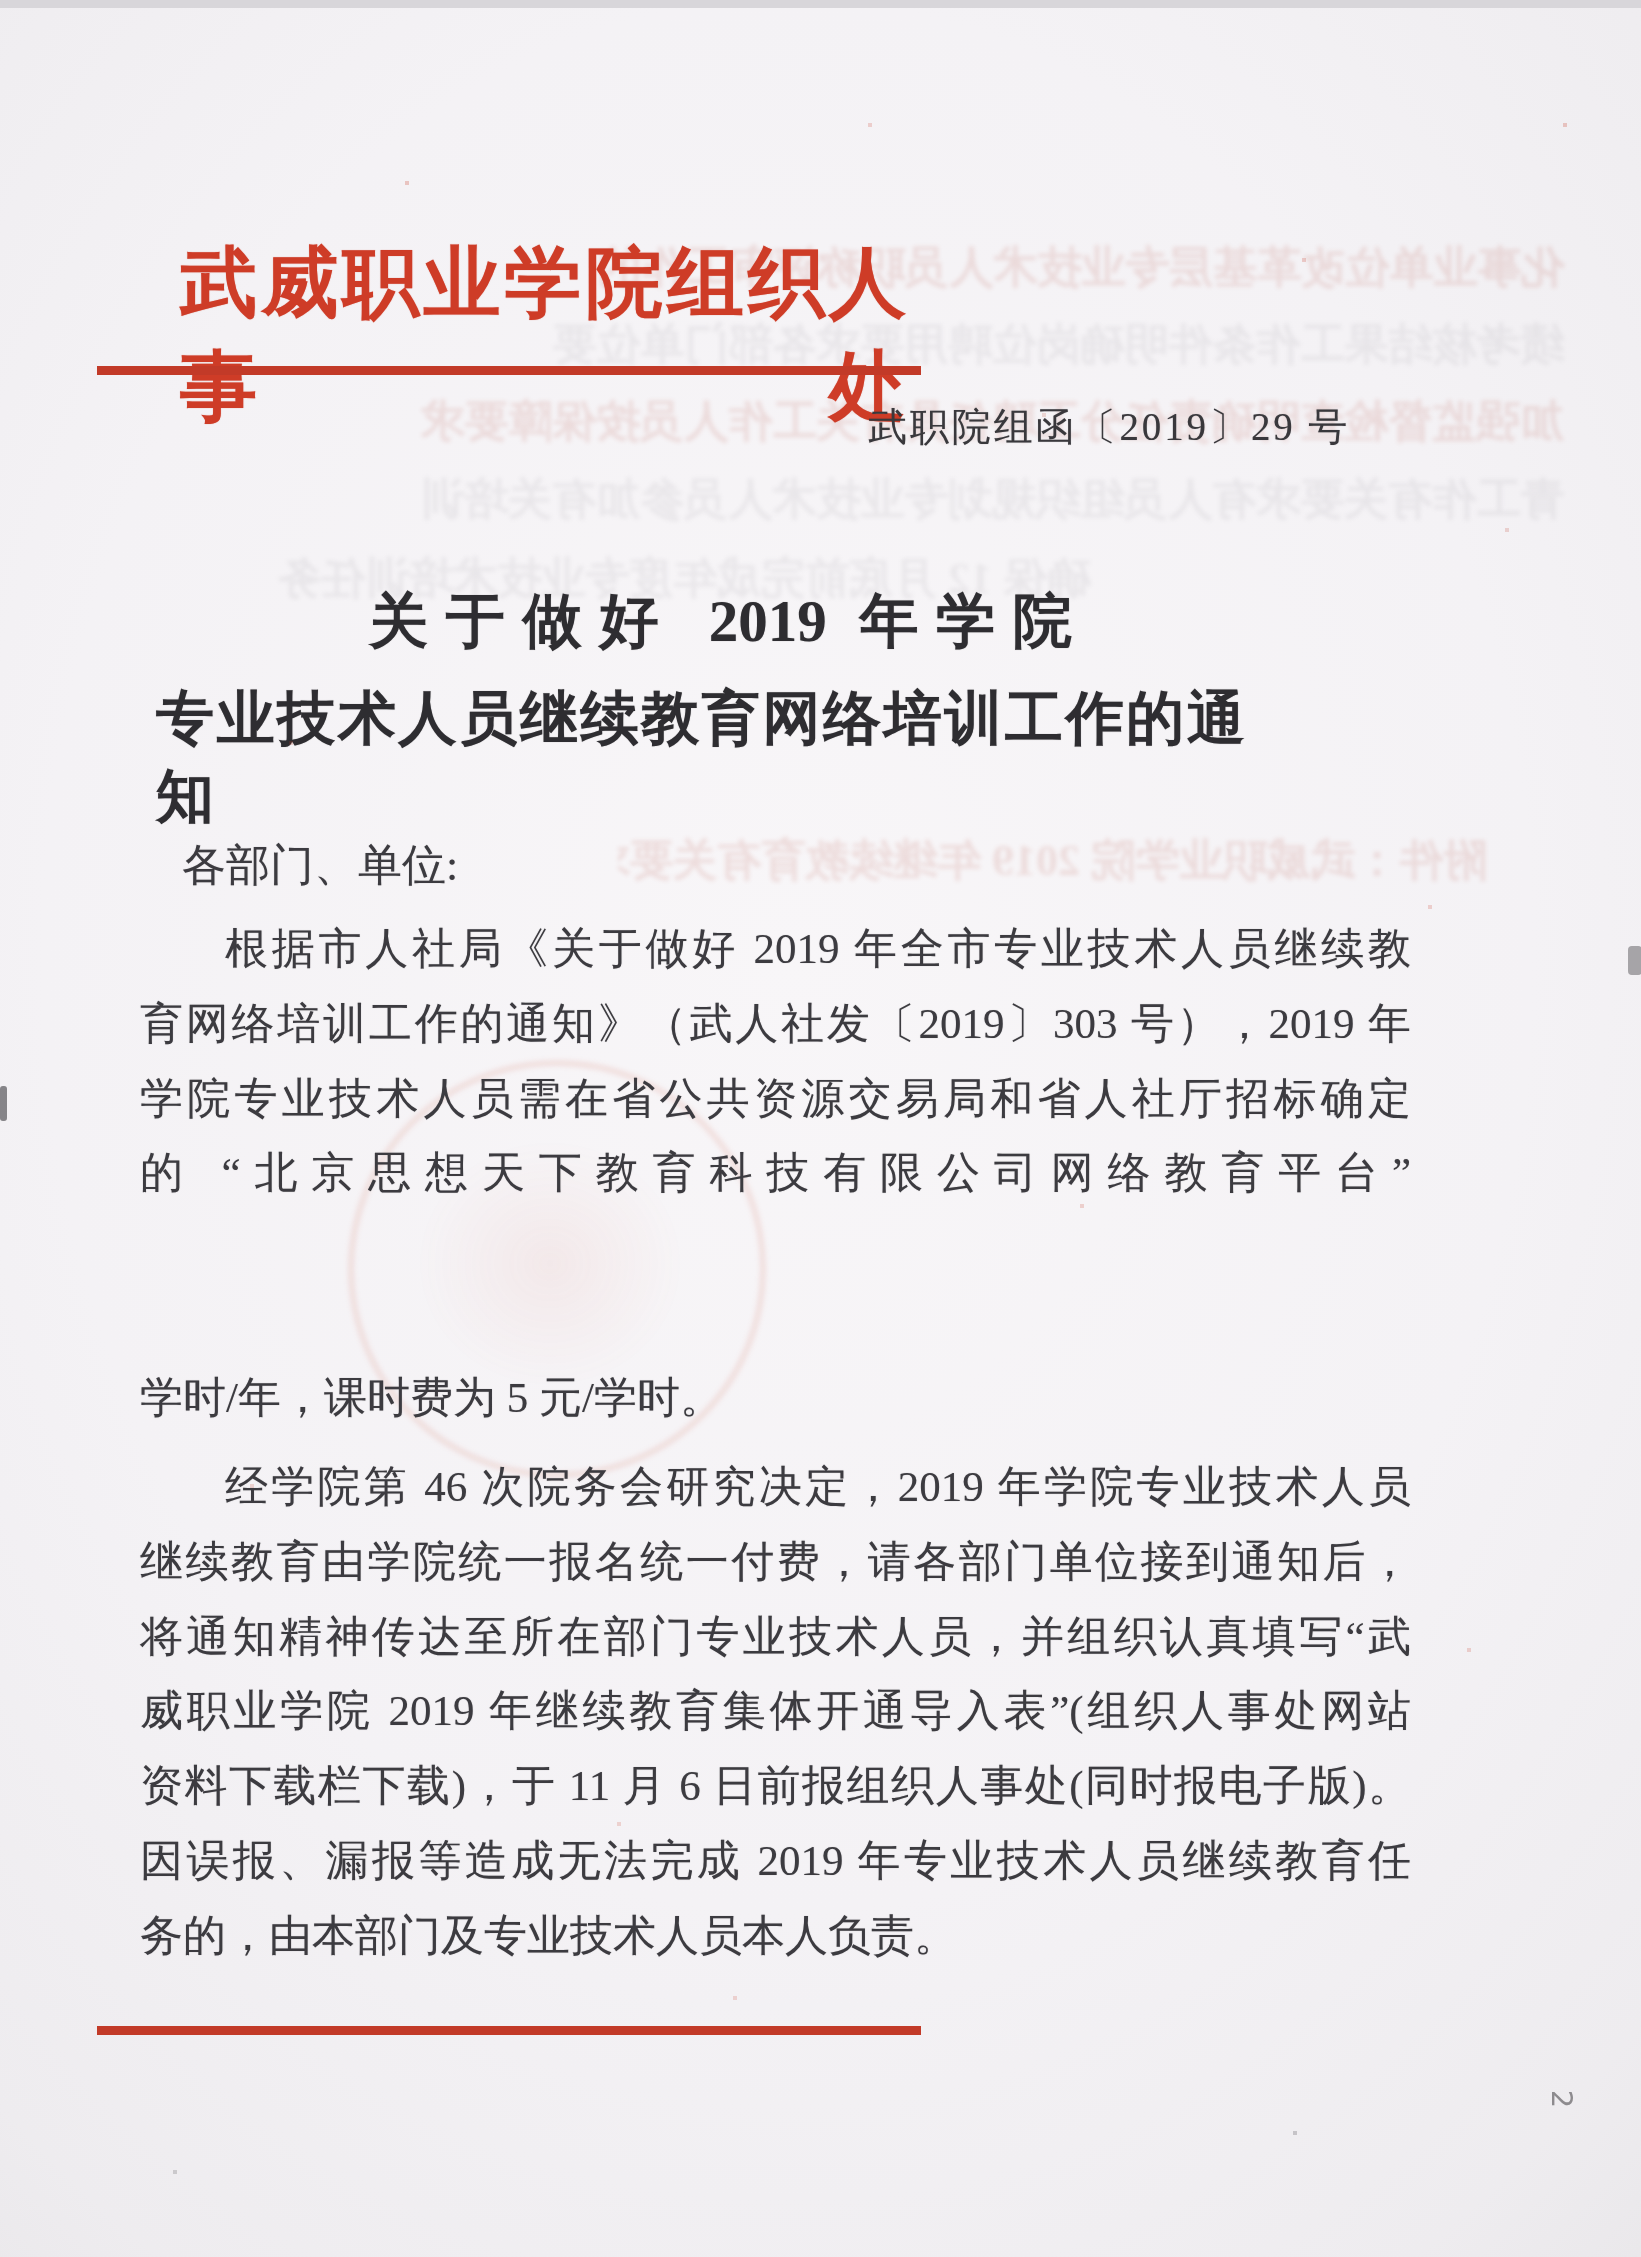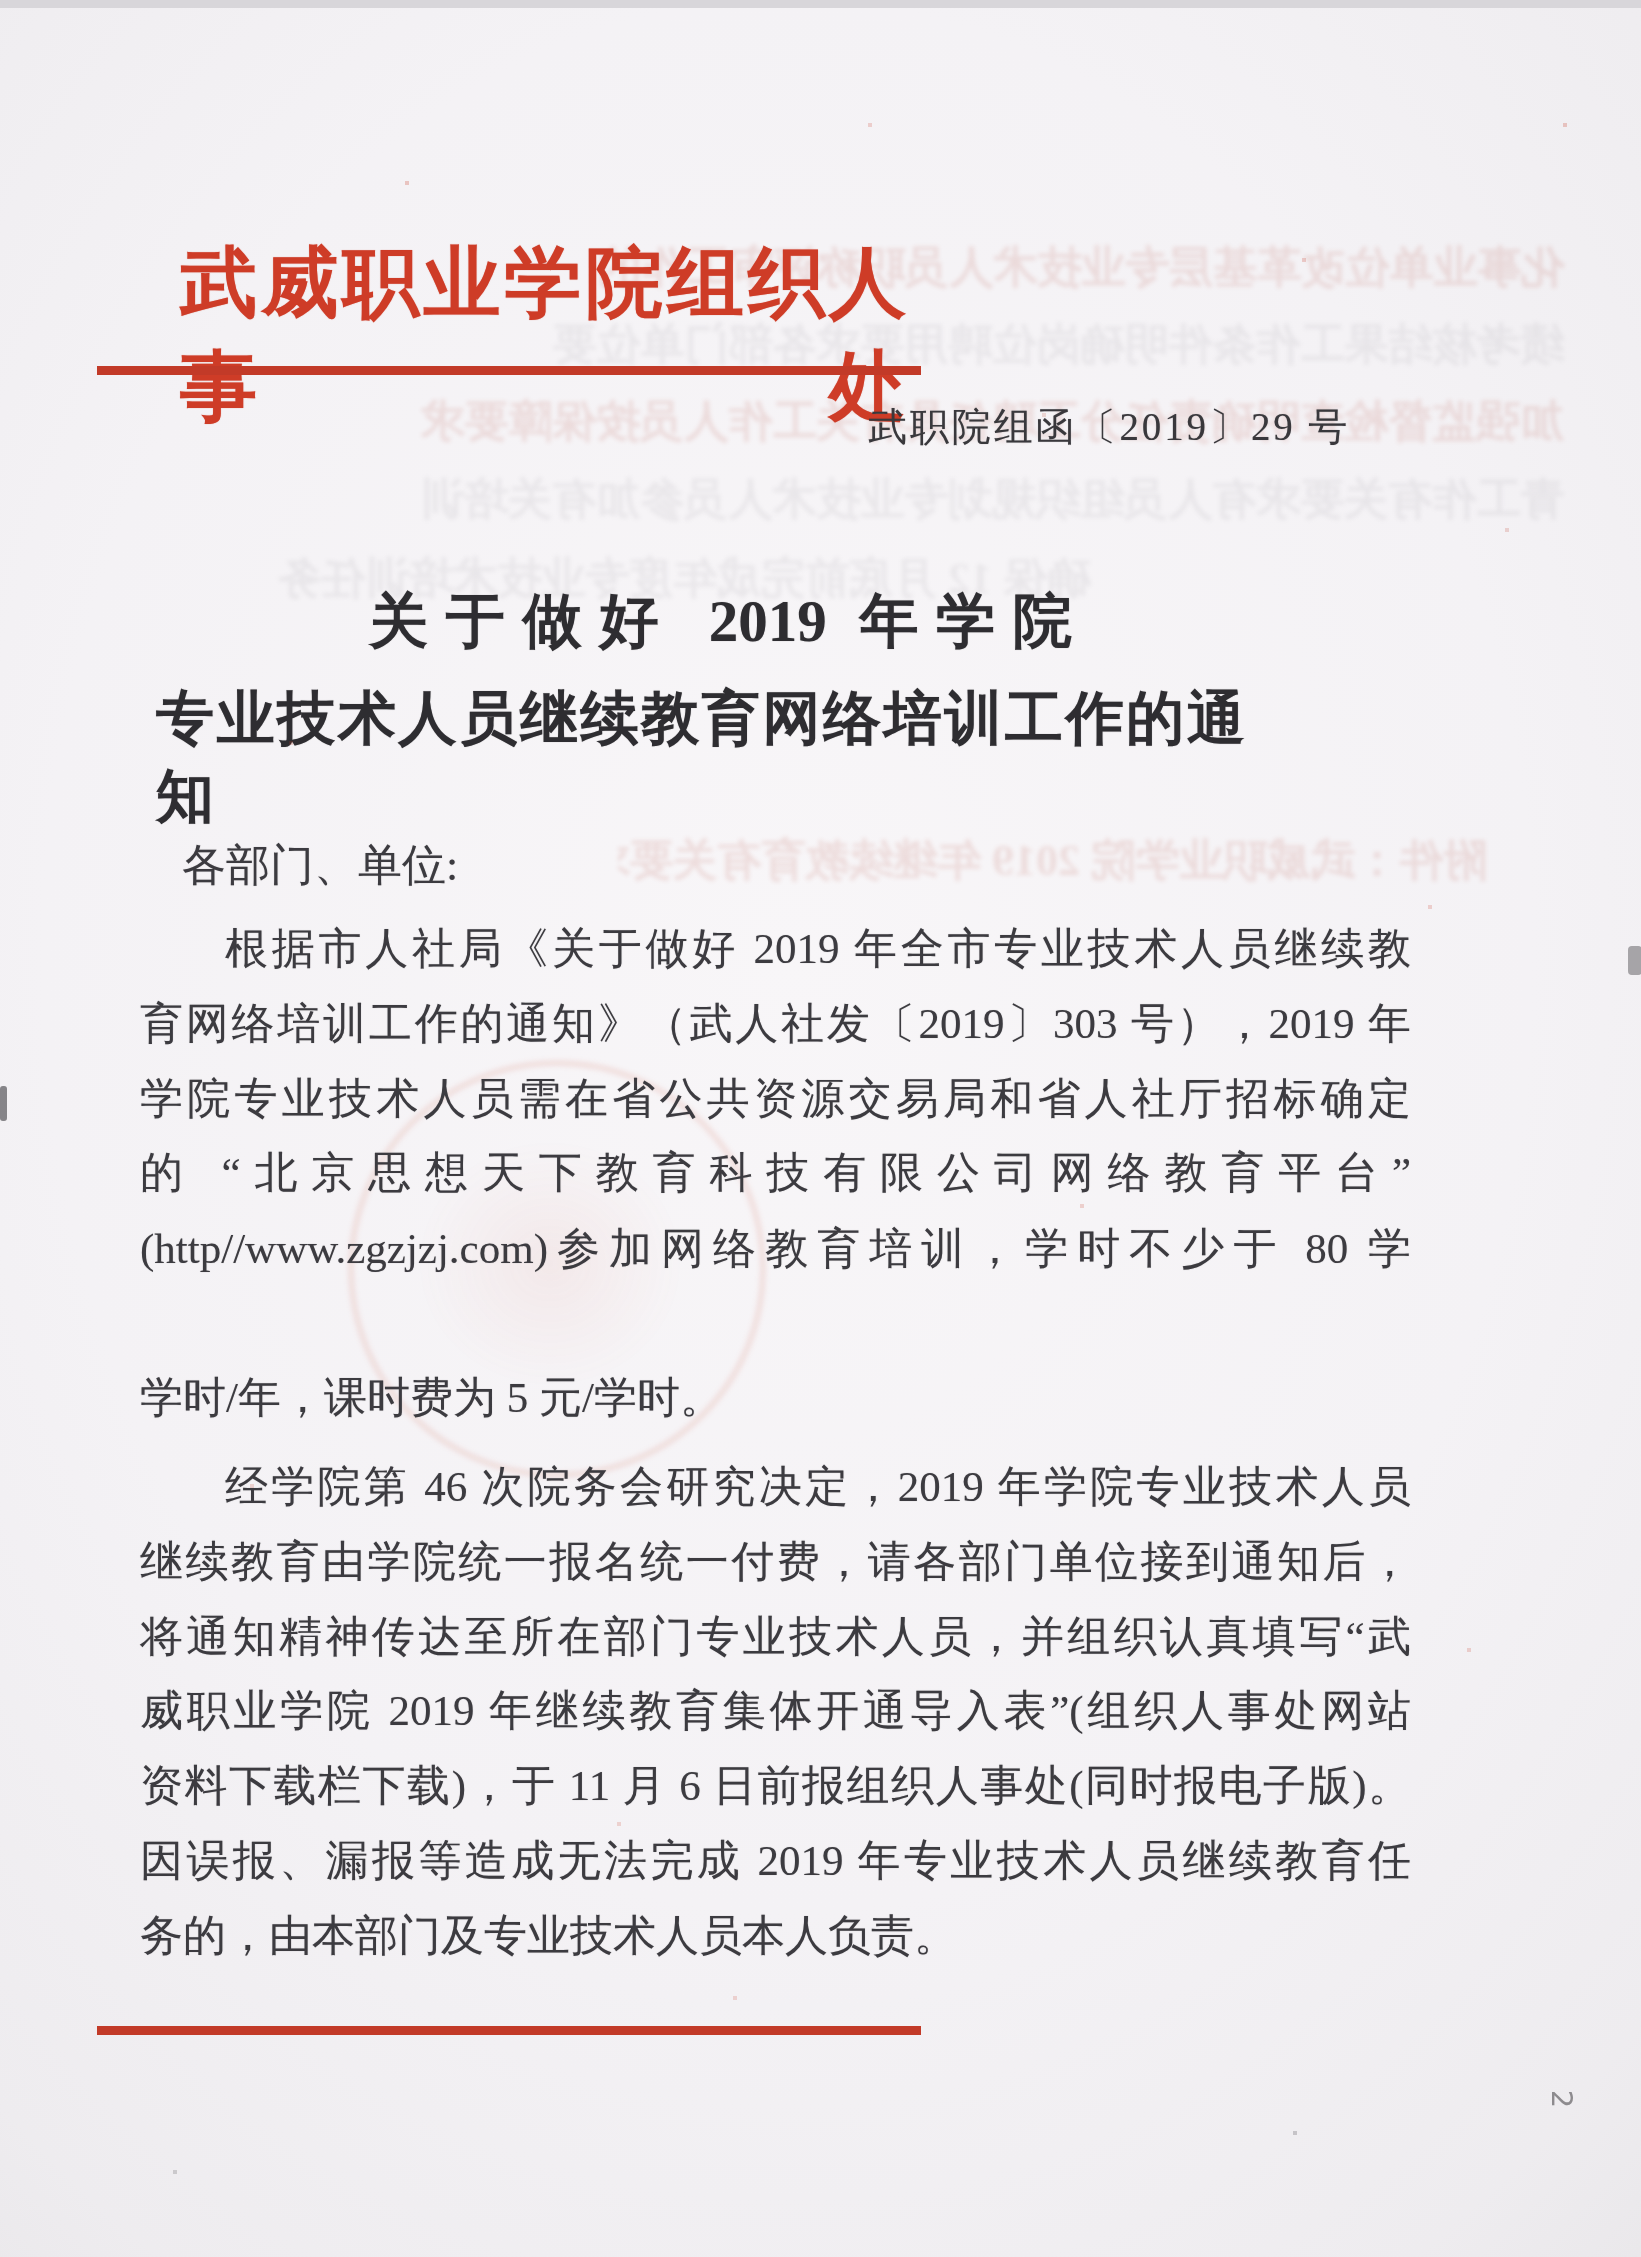--- a/index.html
+++ b/index.html
@@ -127,21 +127,20 @@
 
   <div class="title1">关于做好 2019 年学院</div>
   <div class="title2">专业技术人员继续教育网络培训工作的通知</div>
 
   <div class="salut">各部门、单位:</div>
 
   <div class="bline indent" style="top:913px;">根据市人社局《关于做好 2019 年全市专业技术人员继续教</div>
   <div class="bline" style="top:988px;">育网络培训工作的通知》（武人社发〔2019〕303 号），2019 年</div>
   <div class="bline" style="top:1137px;">的 “北京思想天下教育科技有限公司网络教育平台”</div>
   <div class="bline" style="top:1063px;">学院专业技术人员需在省公共资源交易局和省人社厅招标确定</div>
-  <div class="bline" style="top:1213px;">(http//www.zgzjzj.com)参加网络教育培训，学时不少于 80 学</div>
   <div class="bline last" style="top:1362px;">学时/年，课时费为 5 元/学时。</div>
 
   <div class="bline indent" style="top:1451px;">经学院第 46 次院务会研究决定，2019 年学院专业技术人员</div>
   <div class="bline" style="top:1526px;">继续教育由学院统一报名统一付费，请各部门单位接到通知后，</div>
   <div class="bline" style="top:1601px;">将通知精神传达至所在部门专业技术人员，并组织认真填写“武</div>
   <div class="bline" style="top:1675px;">威职业学院 2019 年继续教育集体开通导入表”(组织人事处网站</div>
   <div class="bline" style="top:1750px;">资料下载栏下载)，于 11 月 6 日前报组织人事处(同时报电子版)。</div>
   <div class="bline" style="top:1825px;">因误报、漏报等造成无法完成 2019 年专业技术人员继续教育任</div>
   <div class="bline last" style="top:1900px;">务的，由本部门及专业技术人员本人负责。</div>
 

